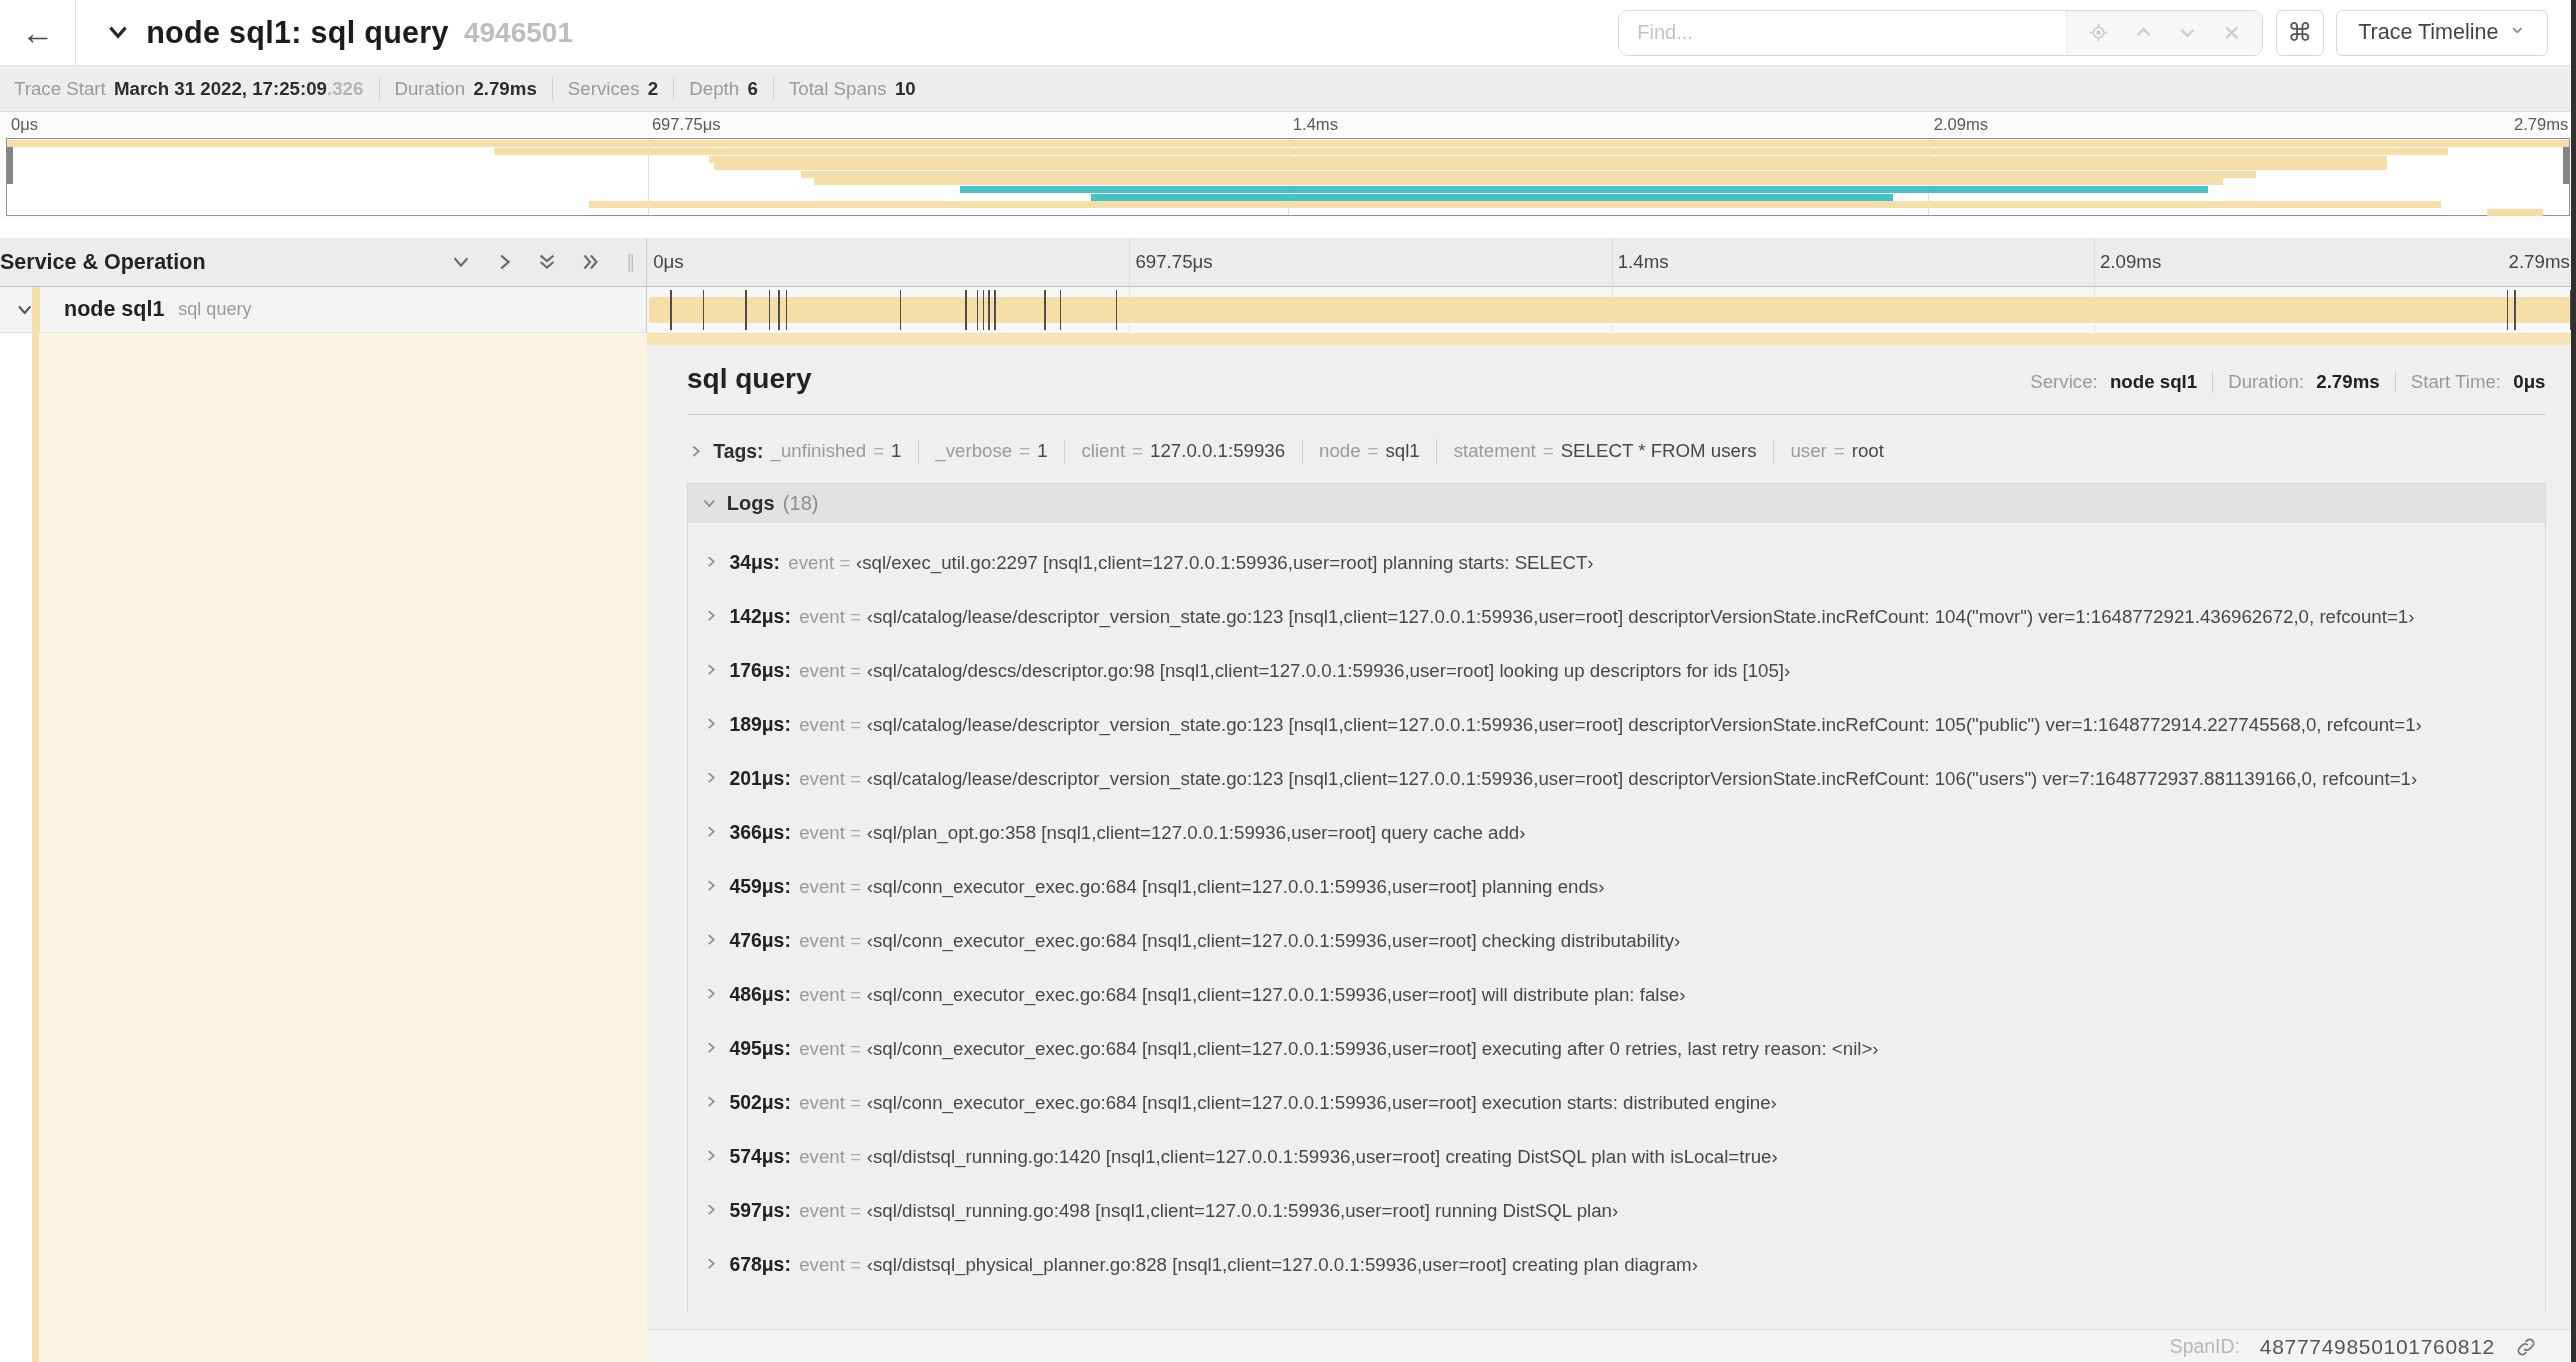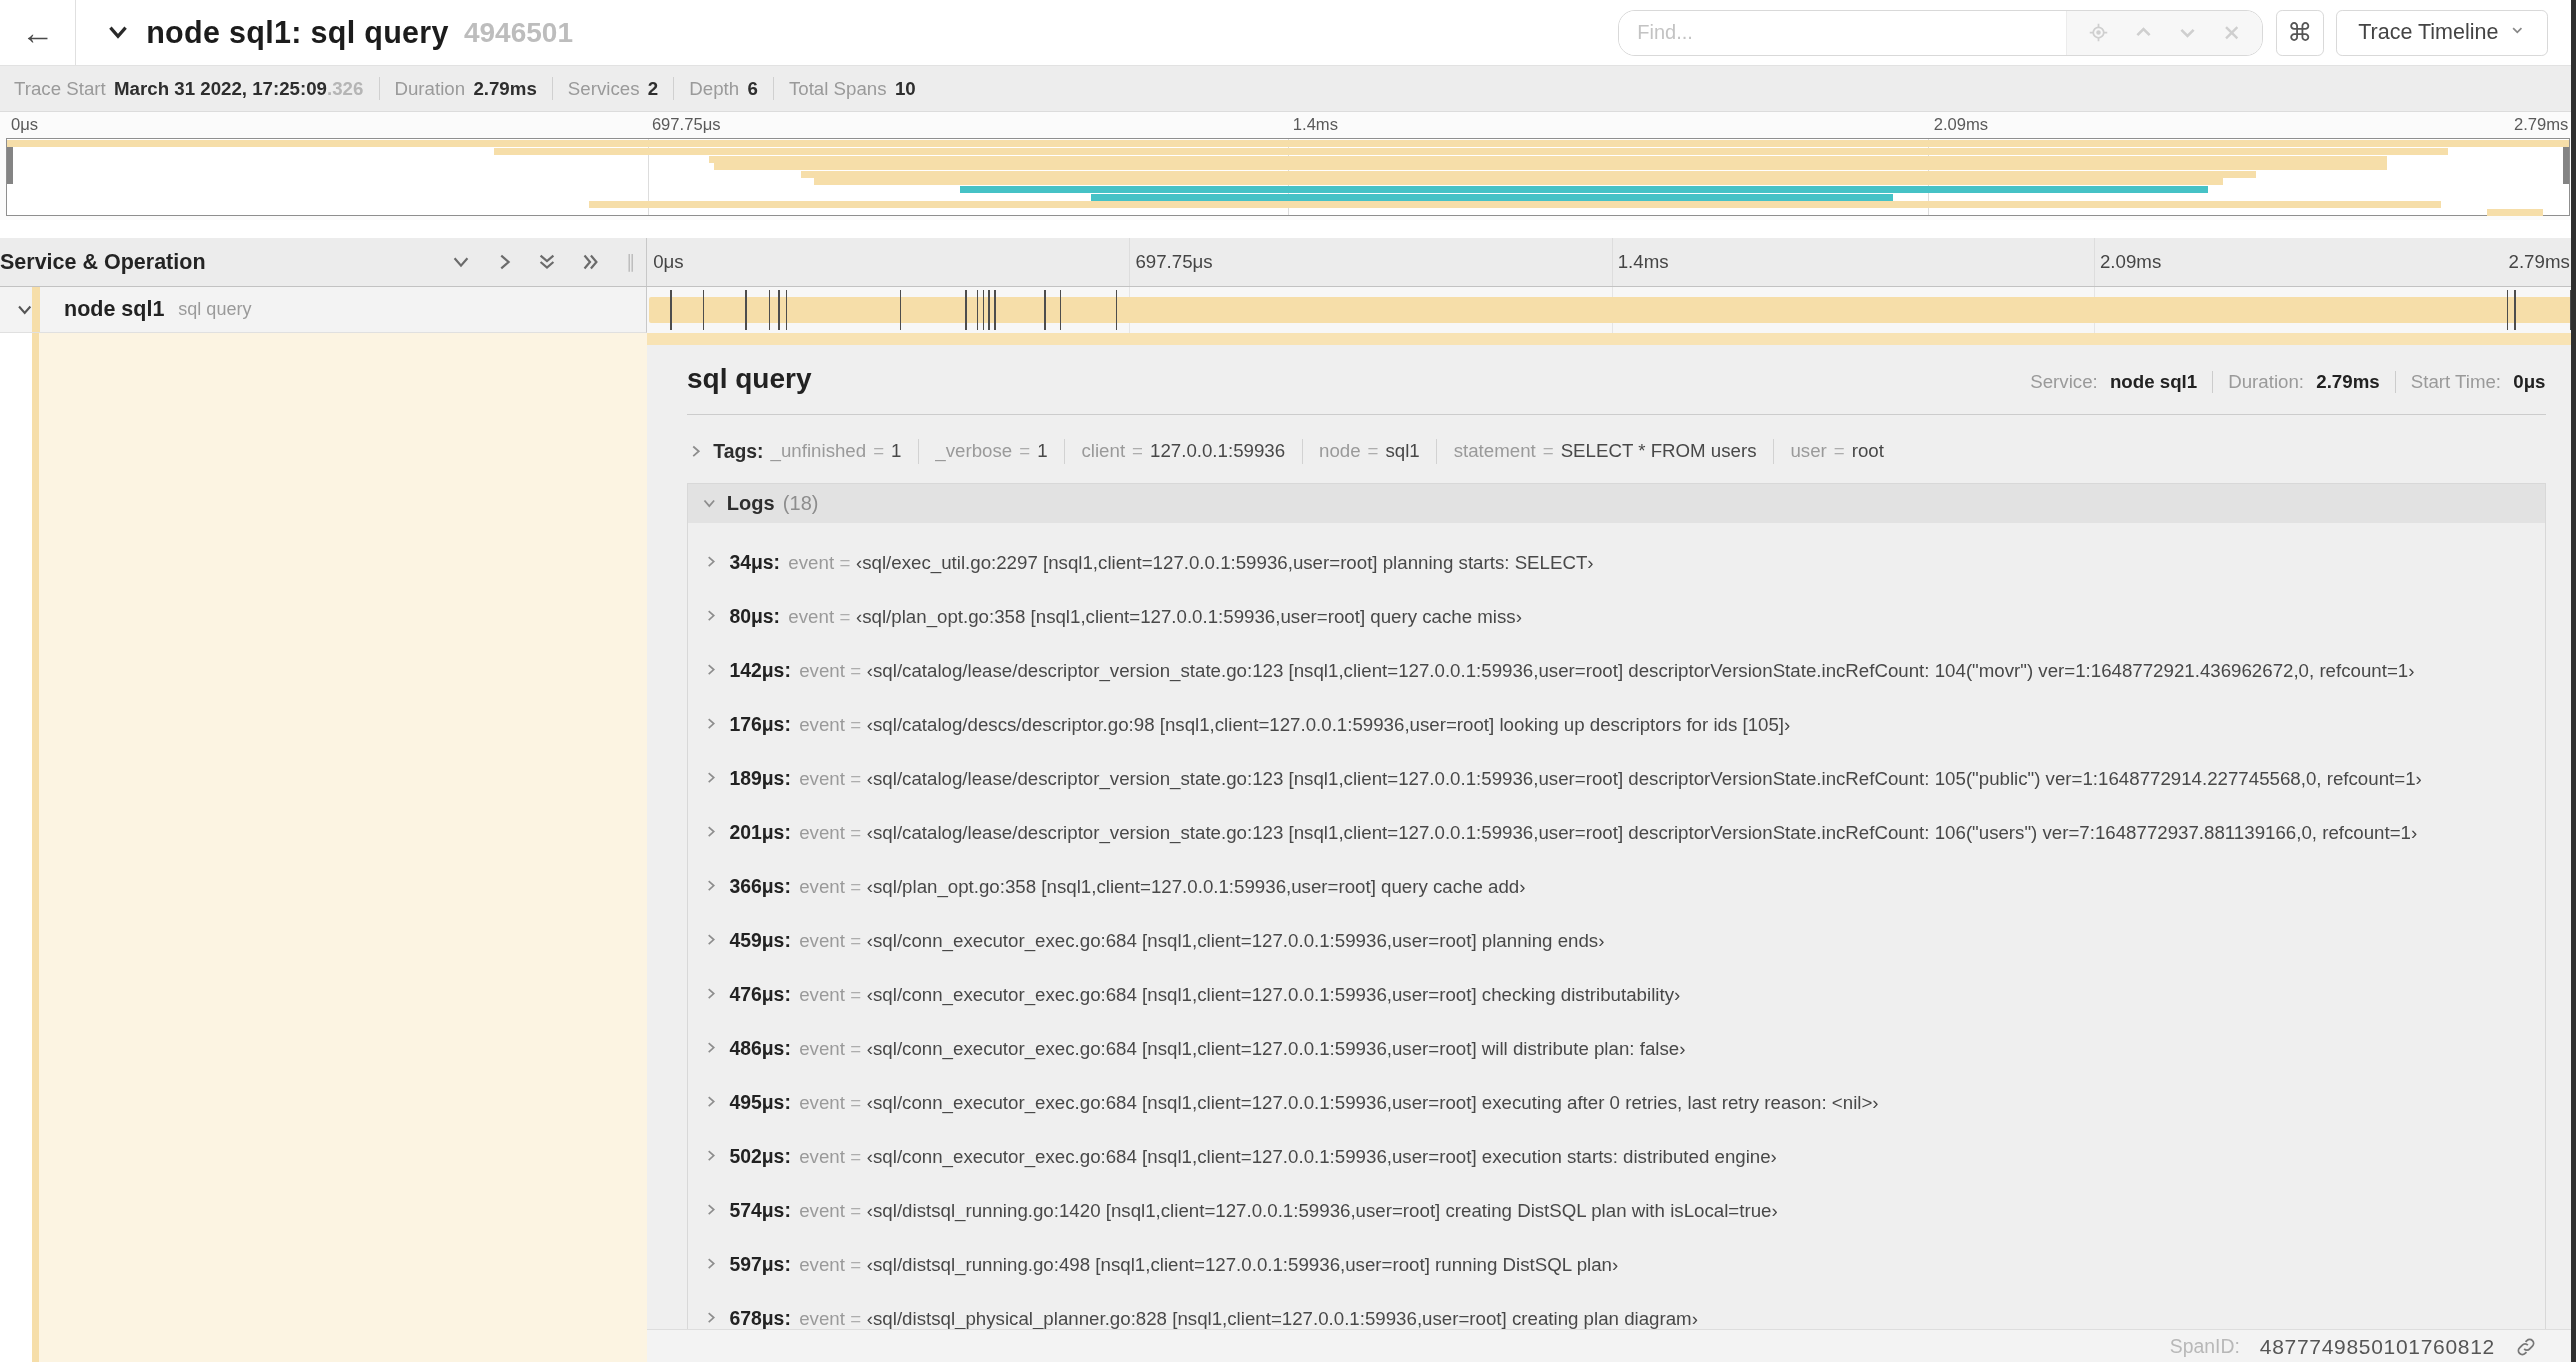--- a/index.html
+++ b/index.html
@@ -8,21 +8,21 @@
 
   
   .topbar { height: 66px; display: flex; align-items: center; background: #fff; border-bottom: 0.7px solid #e2e2e2; }
   .back-btn { width: 76px; height: 100%; display: flex; align-items: center; justify-content: center; border-right: 0.7px solid #e0e0e0; background: #fff; cursor: pointer; }
   .back-btn span { font-size: 33px; color: #4a4a4a; }
   .title-group { display: flex; align-items: center; margin-left: 29px; gap: 15.2px; }
   .title-chevron { color: #2a2a2a; }
   .page-title { font-size: 30.5px; font-weight: bold; color: #1c1c1c; letter-spacing: 0.3px; }
   .trace-id { font-size: 28px; color: #bdbdbd; font-weight: bold; }
   .top-controls { margin-left: auto; display: flex; align-items: center; gap: 12.5px; padding-right: 28px; }
-  .find-group { display: flex; height: 46px; border: 0.7px solid #d9d9d9; border-radius: 17px; overflow: hidden; background: #fff; }
+  .find-group { display: flex; height: 46px; border: 0.7px solid #d9d9d9; border-radius: 10px; overflow: hidden; background: #fff; }
   .find-input { width: 447px; border: none; outline: none; font-size: 20px; padding: 0 18px; color: #444; background: #fff; font-family: inherit; }
   .find-input::placeholder { color: #c3c3c3; }
   .find-icons { display: flex; align-items: center; gap: 23.5px; padding: 0 21px; background: #f7f7f7; border-left: 0.7px solid #ececec; }
   .find-icons .ficon { color: #cfcfcf; display: flex; align-items: center; }
   .sq-btn { height: 46px; min-width: 48px; display: flex; align-items: center; justify-content: center; border: 0.7px solid #d9d9d9; border-radius: 6.2px; background: #fff; font-size: 25px; color: #555; cursor: pointer; }
   .dropdown-btn { height: 46px; display: flex; align-items: center; gap: 11px; border: 0.7px solid #d9d9d9; border-radius: 6.2px; background: #fff; padding: 0 21px; font-size: 21.5px; color: #444; cursor: pointer; }
   .dropdown-btn .caret { color: #888; }
 
   
   .infobar { height: 46px; background: #ededed; border-bottom: 0.7px solid #dcdcdc; display: flex; align-items: center; padding-left: 14px; }
@@ -456,29 +456,20 @@
               <div class="log-row">
                 <span class="chev">
                   <svg width="15.2" height="15.2" viewBox="0 0 24 24" fill="none" stroke="currentColor" stroke-width="2.6">
                     <polyline points="9,5 17,12 9,19"></polyline>
                   </svg>
                 </span>
                 <span class="log-time">34μs:</span>
                 <span class="log-text"><span class="log-field">event</span><span class="log-eq">=</span><span>‹sql/exec_util.go:2297 [nsql1,client=127.0.0.1:59936,user=root] planning starts: SELECT›</span></span>
               </div>
 
-              <div class="log-row">
-                <span class="chev">
-                  <svg width="15.2" height="15.2" viewBox="0 0 24 24" fill="none" stroke="currentColor" stroke-width="2.6">
-                    <polyline points="9,5 17,12 9,19"></polyline>
-                  </svg>
-                </span>
-                <span class="log-time">80μs:</span>
-                <span class="log-text"><span class="log-field">event</span><span class="log-eq">=</span><span>‹sql/plan_opt.go:358 [nsql1,client=127.0.0.1:59936,user=root] query cache miss›</span></span>
-              </div>
 
               <div class="log-row">
                 <span class="chev">
                   <svg width="15.2" height="15.2" viewBox="0 0 24 24" fill="none" stroke="currentColor" stroke-width="2.6">
                     <polyline points="9,5 17,12 9,19"></polyline>
                   </svg>
                 </span>
                 <span class="log-time">142μs:</span>
                 <span class="log-text"><span class="log-field">event</span><span class="log-eq">=</span><span>‹sql/catalog/lease/descriptor_version_state.go:123 [nsql1,client=127.0.0.1:59936,user=root] descriptorVersionState.incRefCount: 104("movr") ver=1:1648772921.436962672,0, refcount=1›</span></span>
               </div>

